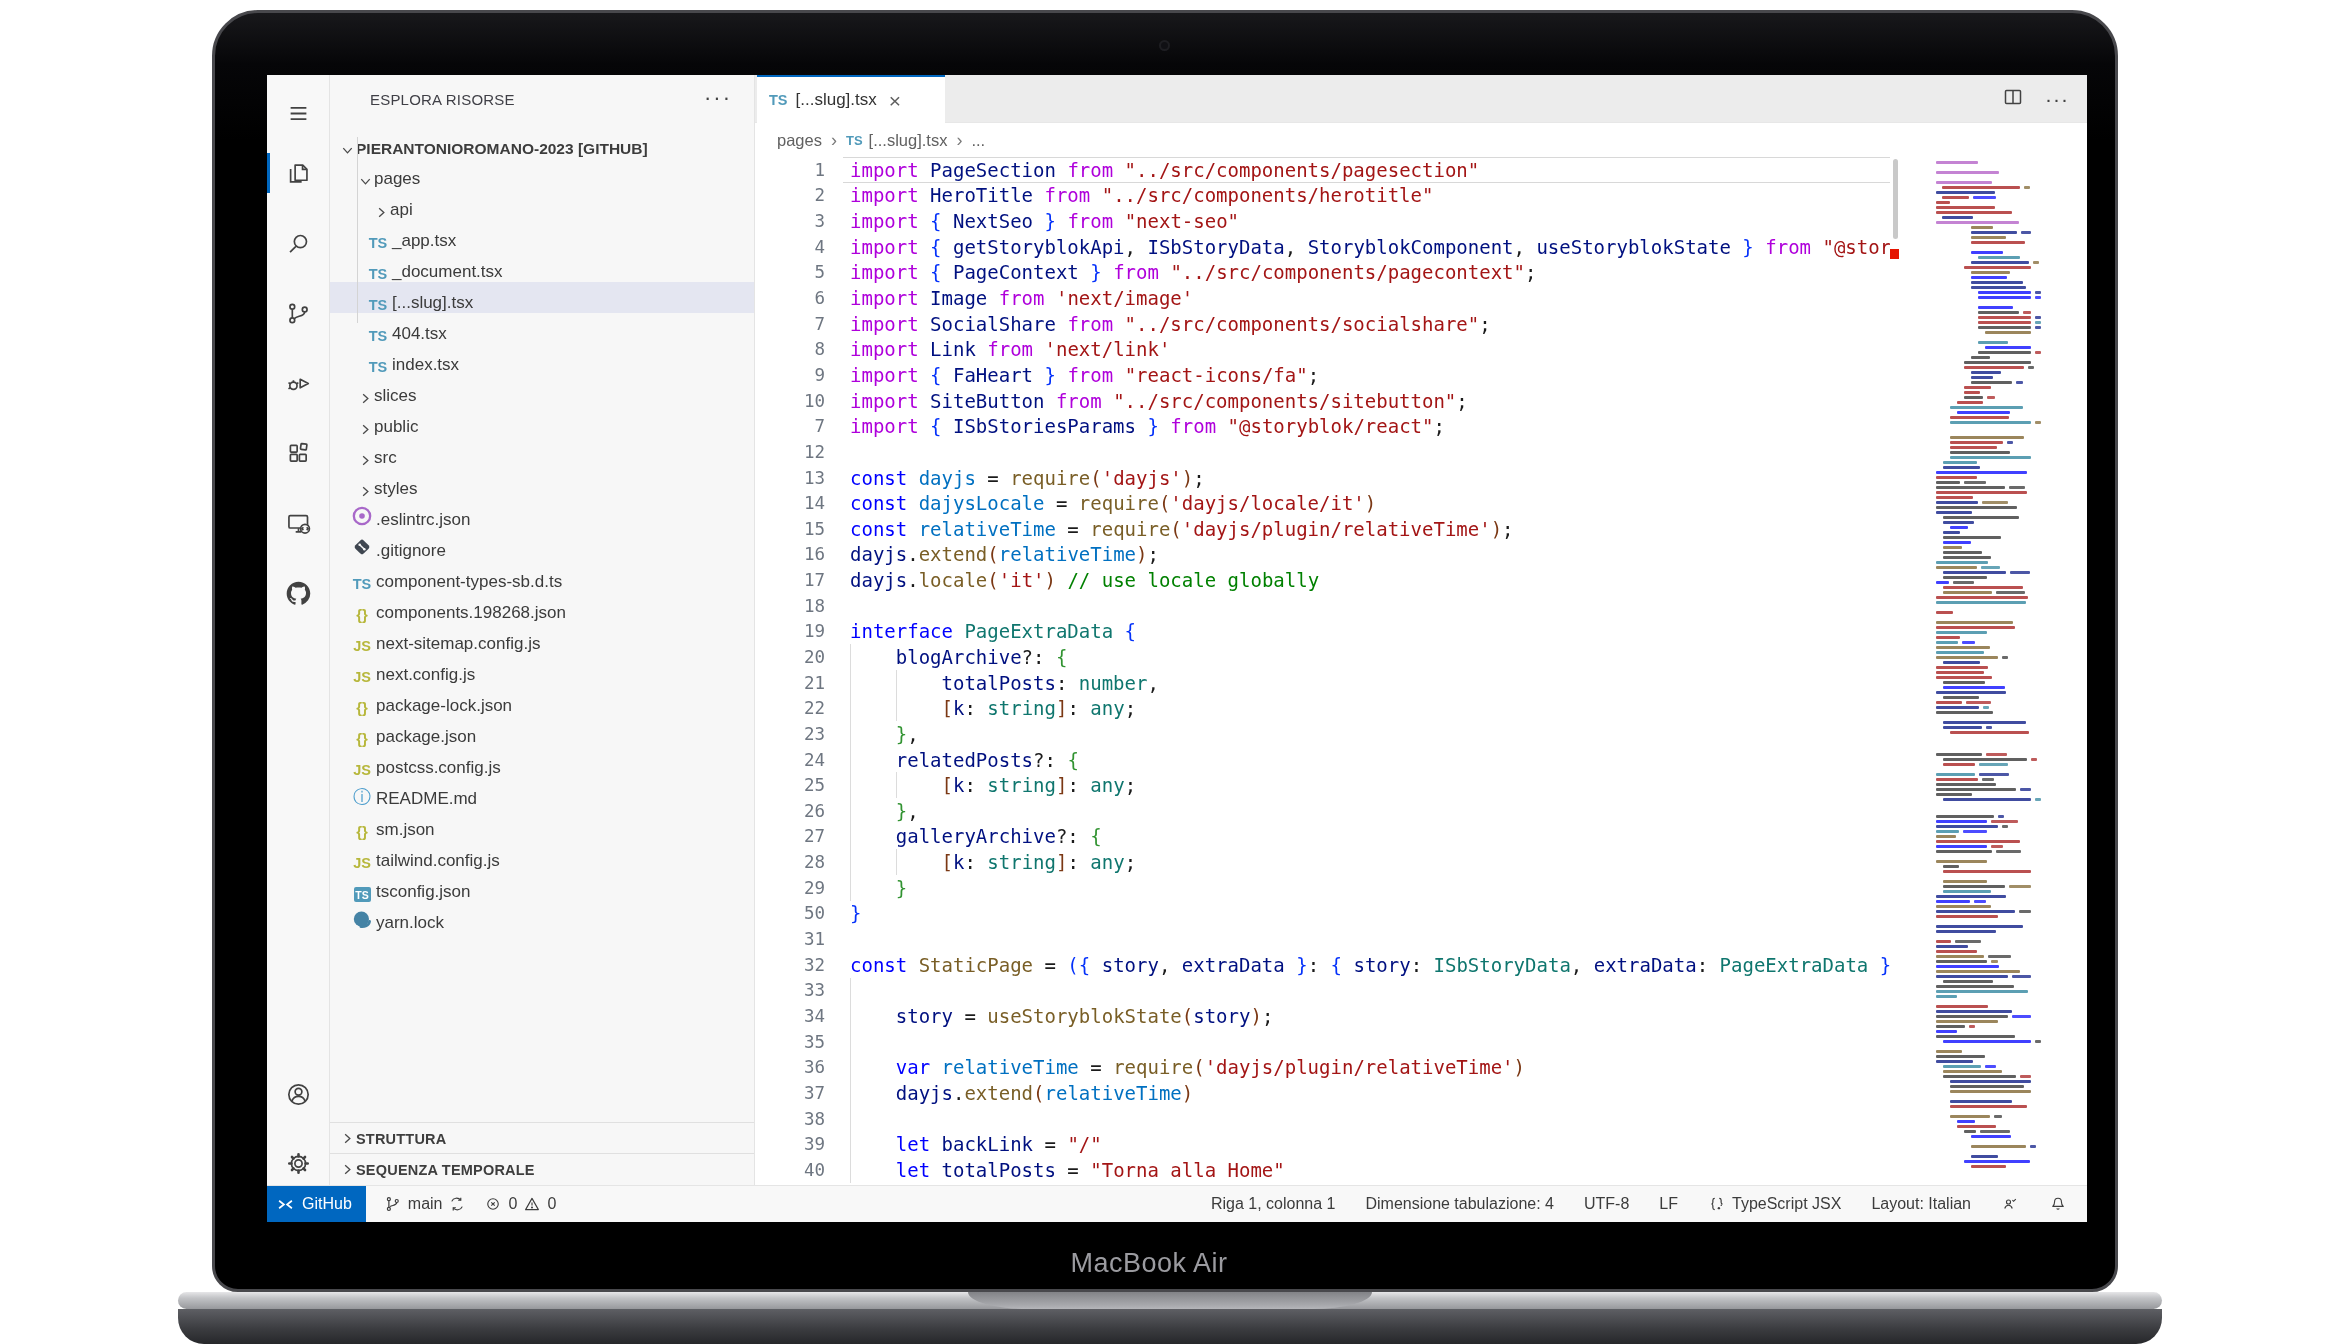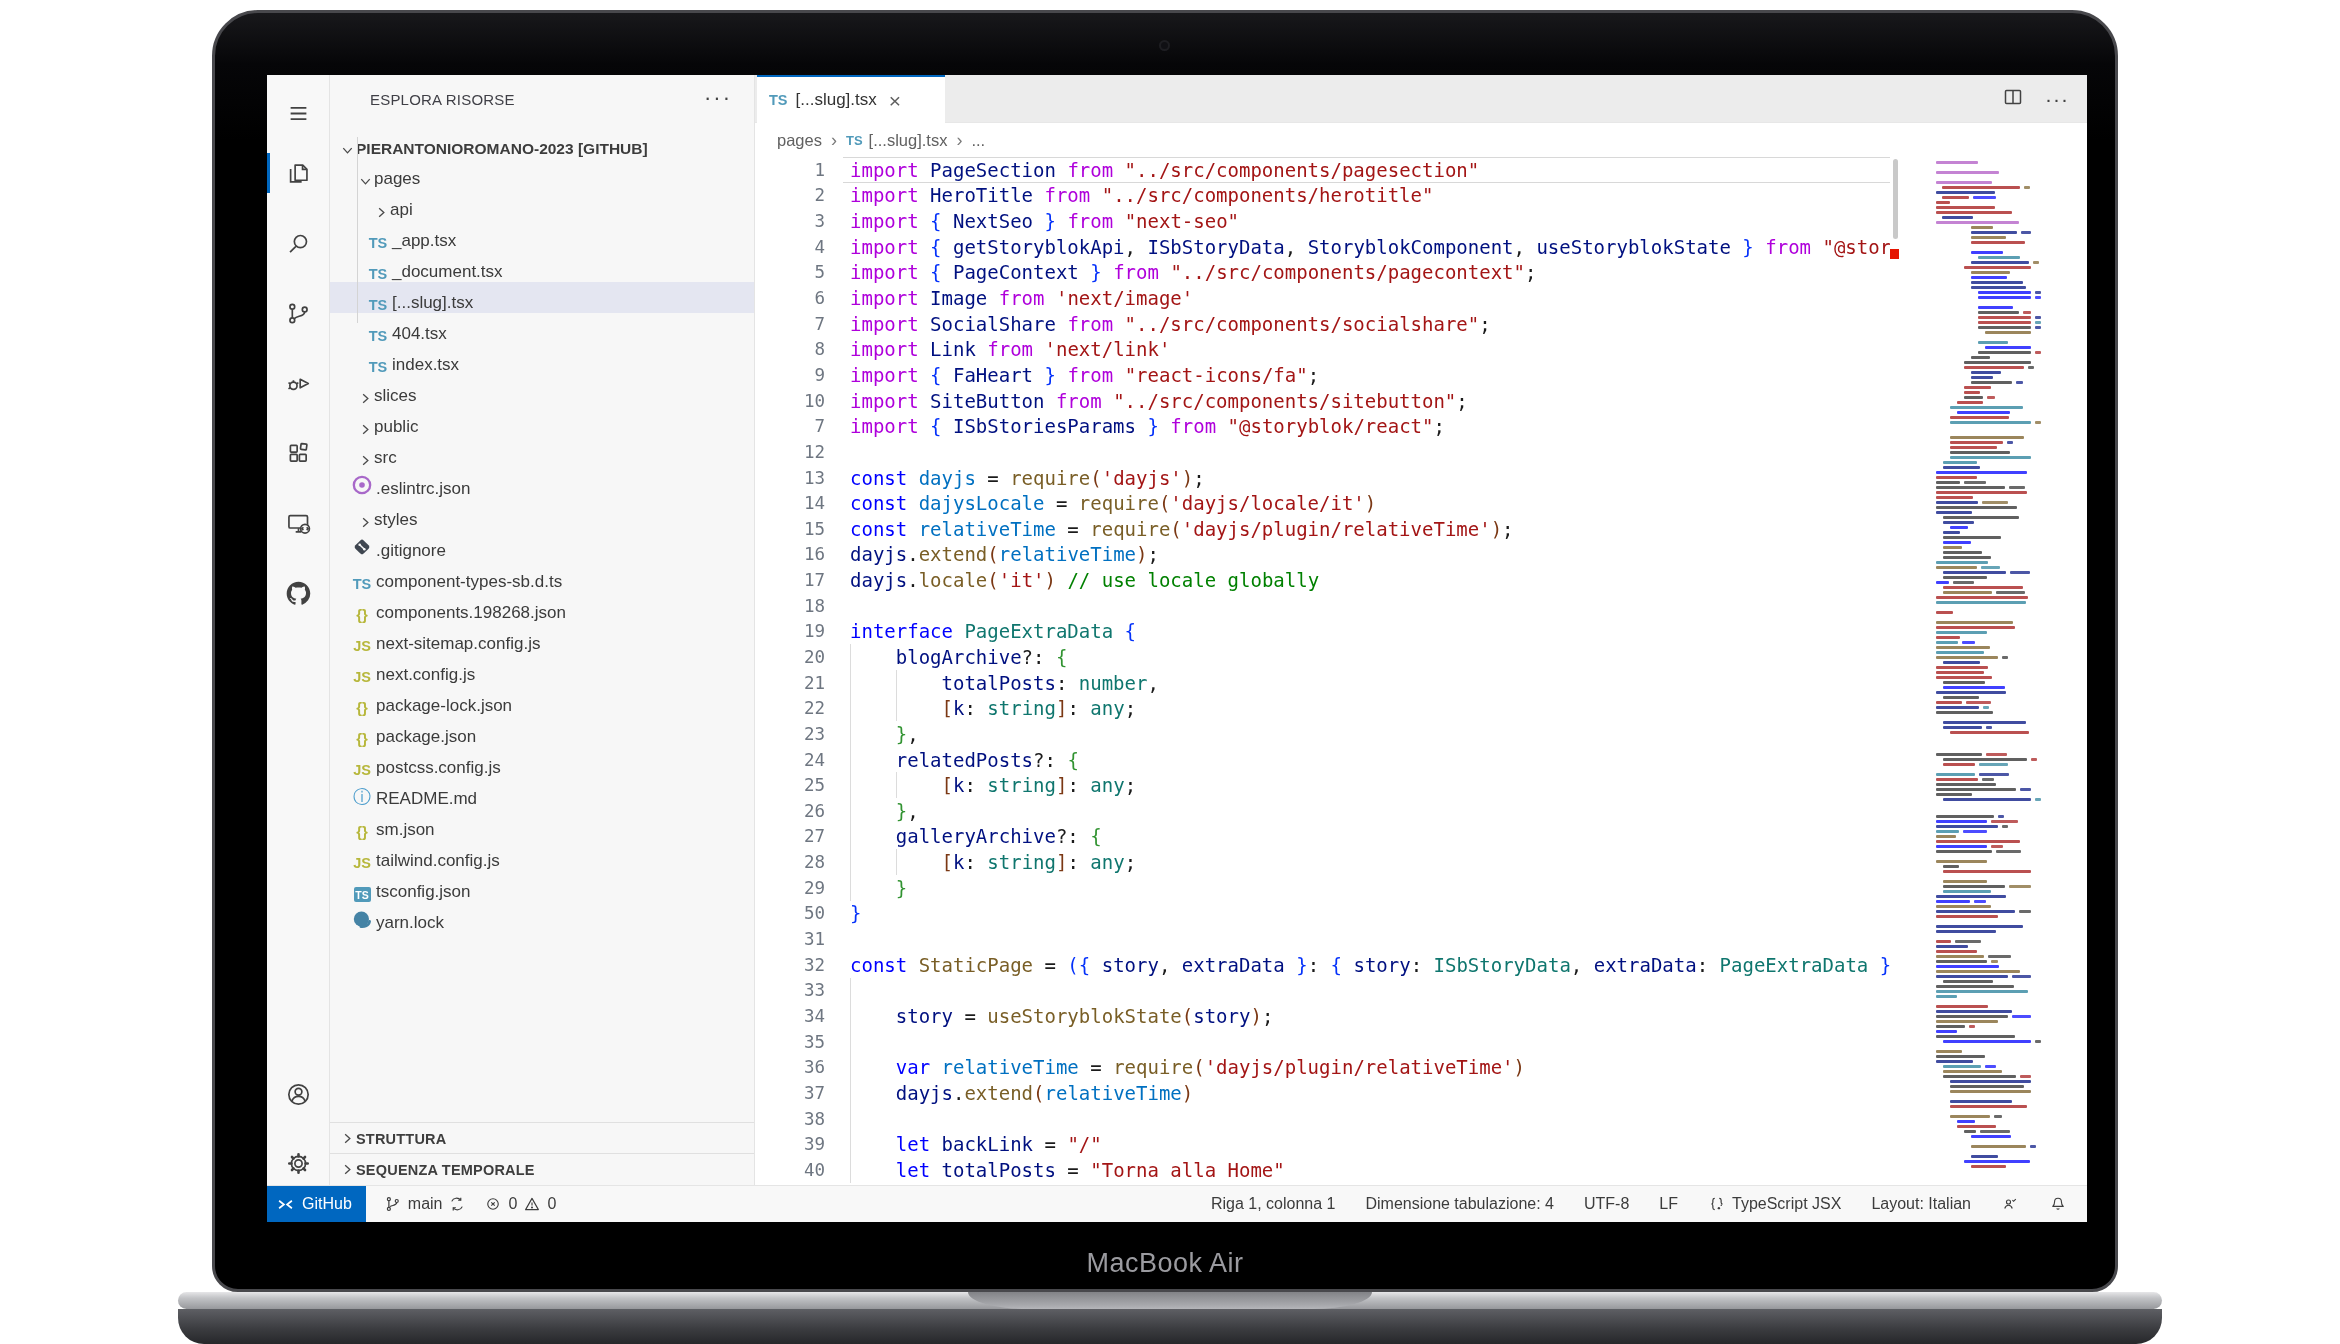--- a/index.html
+++ b/index.html
@@ -4,21 +4,21 @@
 <style>
   html,body{margin:0;padding:0;background:#ffffff;width:2340px;height:1344px;overflow:hidden;
     font-family:"Liberation Sans","DejaVu Sans",sans-serif;-webkit-font-smoothing:antialiased;}
 
   
   #lid{position:absolute;left:212px;top:10px;width:1906px;height:1282px;background:#050507;
     border:3px solid #48484c;border-radius:46px 46px 26px 26px;box-sizing:border-box;
     background-image:linear-gradient(180deg,#18181b 0%,#060608 4%,#000 10%);}
   #webcam{position:absolute;left:1159px;top:40px;width:11px;height:11px;border-radius:50%;
     background:#101014;box-shadow:0 0 0 2px #1e1e22 inset;}
-  #chin-label{position:absolute;left:212px;top:1248px;width:1906px;text-align:center;
+  #chin-label{position:absolute;left:196px;top:1248px;width:1906px;text-align:center;
     color:#9b9ba0;font-size:27px;letter-spacing:.5px;}
   #hinge{position:absolute;left:178px;top:1292px;width:1984px;height:17px;border-radius:9px;
     background:linear-gradient(180deg,#e6e6e8 0%,#c2c3c6 35%,#97989c 100%);}
   #hinge-notch{position:absolute;left:968px;top:1292px;width:404px;height:17px;
     background:linear-gradient(180deg,#828387 0%,#a9aaae 80%,#b5b6ba 100%);
     border-radius:0 0 60px 60px / 0 0 17px 17px;}
   #base{position:absolute;left:178px;top:1309px;width:1984px;height:35px;
     background:linear-gradient(180deg,#5e5f64 0%,#3c3d41 55%,#26272a 100%);
     border-radius:0 0 26px 26px;}
 
@@ -270,36 +270,36 @@
           <span>public</span>
         </div>
         <div class="trow pad-d1">
           <span class="chev">
             <svg viewBox="0 0 16 16" fill="none" stroke="#4a4a4a" stroke-width="1.4">
               <path d="M5.5 3.5l5 4.5-5 4.5"></path>
             </svg>
           </span>
           <span>src</span>
         </div>
-        <div class="trow pad-d1file">
-          <span class="ficon">
-            <svg viewBox="0 0 24 24" fill="none" stroke="#a868c9" stroke-width="2">
-              <circle cx="12" cy="12" r="7"></circle>
-              <circle cx="12" cy="12" r="2.4" fill="#a868c9" stroke="none"></circle>
-            </svg>
-          </span>
-          <span>.eslintrc.json</span>
-        </div>
         <div class="trow pad-d1">
           <span class="chev">
             <svg viewBox="0 0 16 16" fill="none" stroke="#4a4a4a" stroke-width="1.4">
               <path d="M5.5 3.5l5 4.5-5 4.5"></path>
             </svg>
           </span>
           <span>styles</span>
+        </div>
+        <div class="trow pad-d1file">
+          <span class="ficon">
+            <svg viewBox="0 0 24 24" fill="none" stroke="#a868c9" stroke-width="2">
+              <circle cx="12" cy="12" r="7"></circle>
+              <circle cx="12" cy="12" r="2.4" fill="#a868c9" stroke="none"></circle>
+            </svg>
+          </span>
+          <span>.eslintrc.json</span>
         </div>
         <div class="trow pad-d1file">
           <span class="ficon">
             <svg viewBox="0 0 24 24">
               <rect x="7" y="7" width="10" height="10" rx="2" transform="rotate(45 12 12)" fill="#3f4650"></rect>
               <path d="M10 10l4 4" stroke="#f7f7f7" stroke-width="1.3"></path>
               <circle cx="10" cy="10" r="1.1" fill="#f7f7f7"></circle>
               <circle cx="14" cy="14" r="1.1" fill="#f7f7f7"></circle>
             </svg>
           </span>

